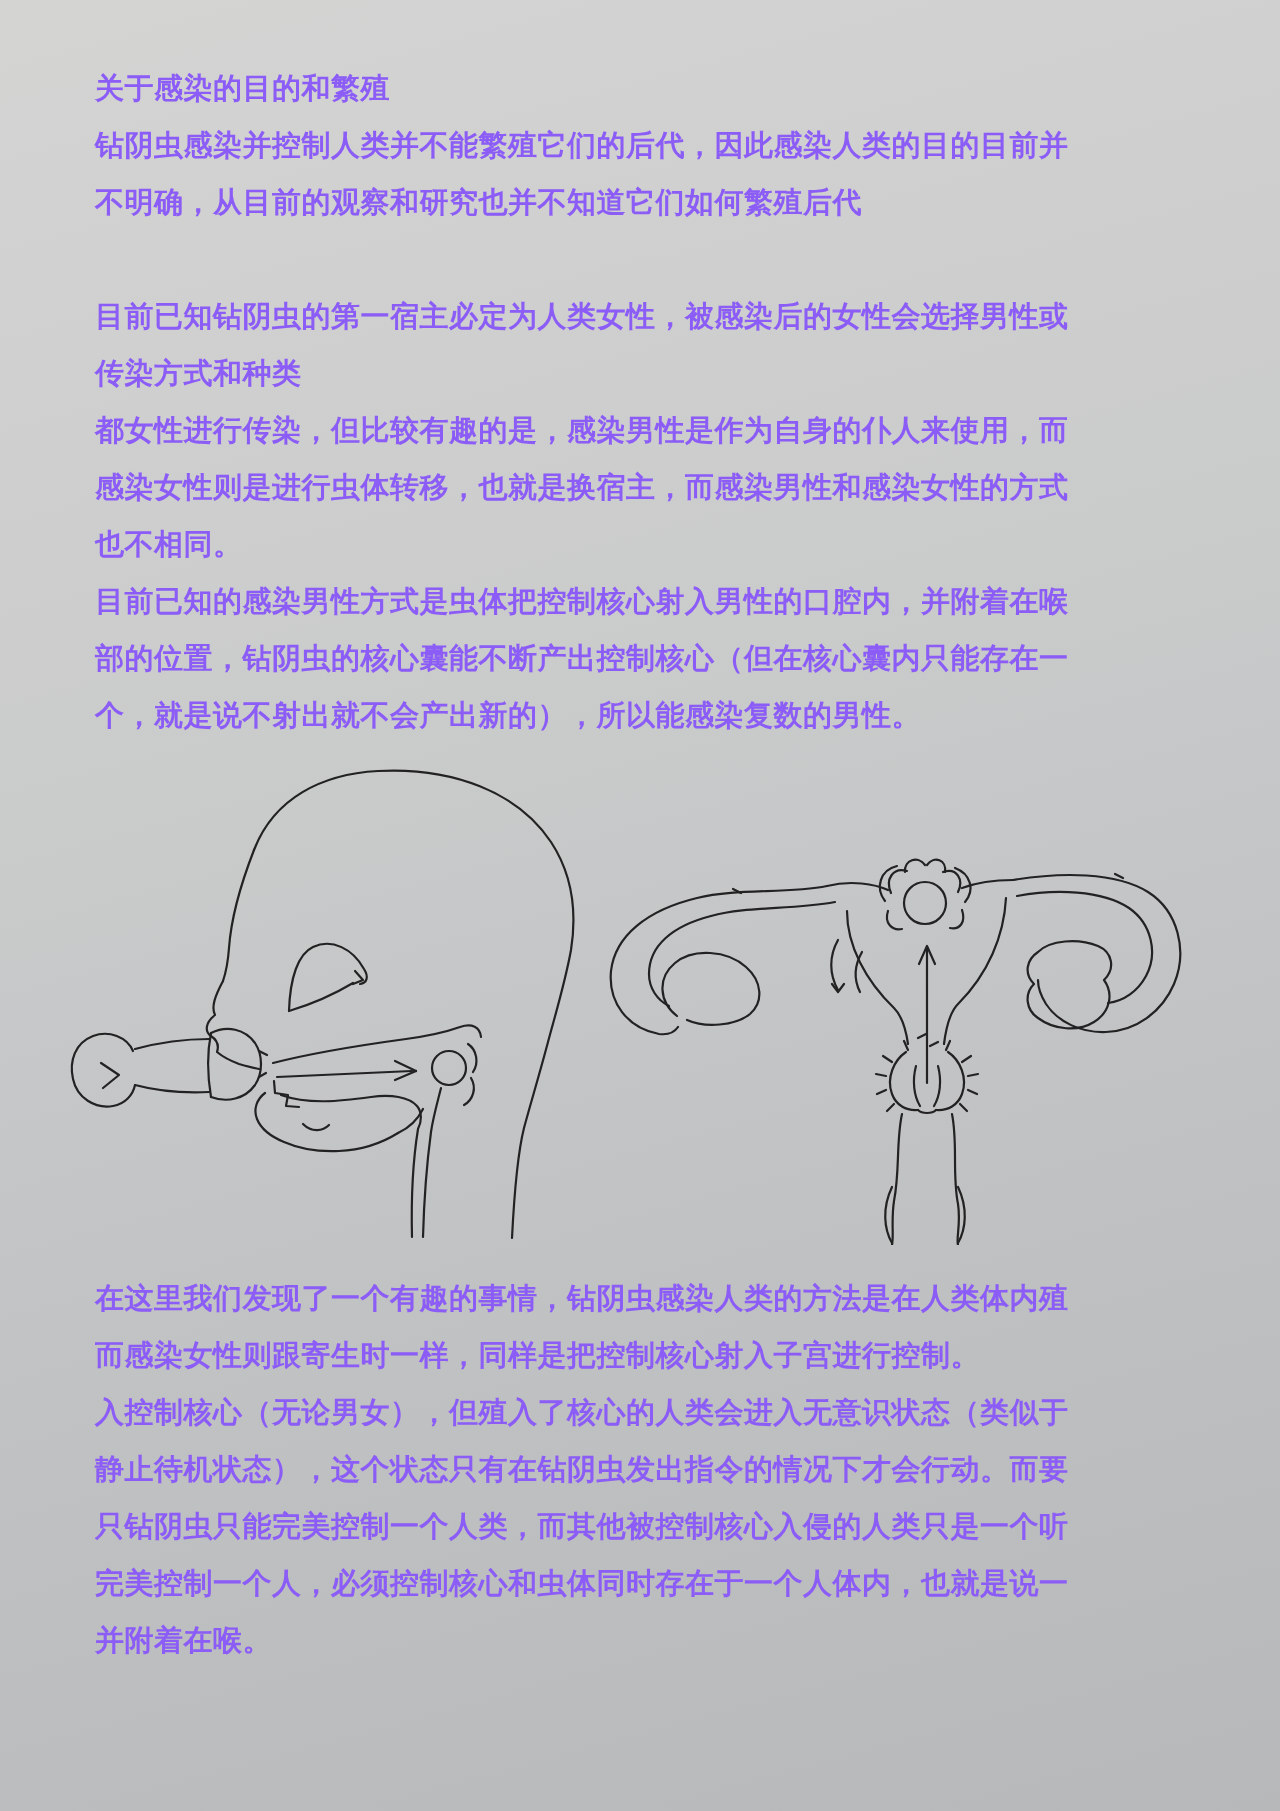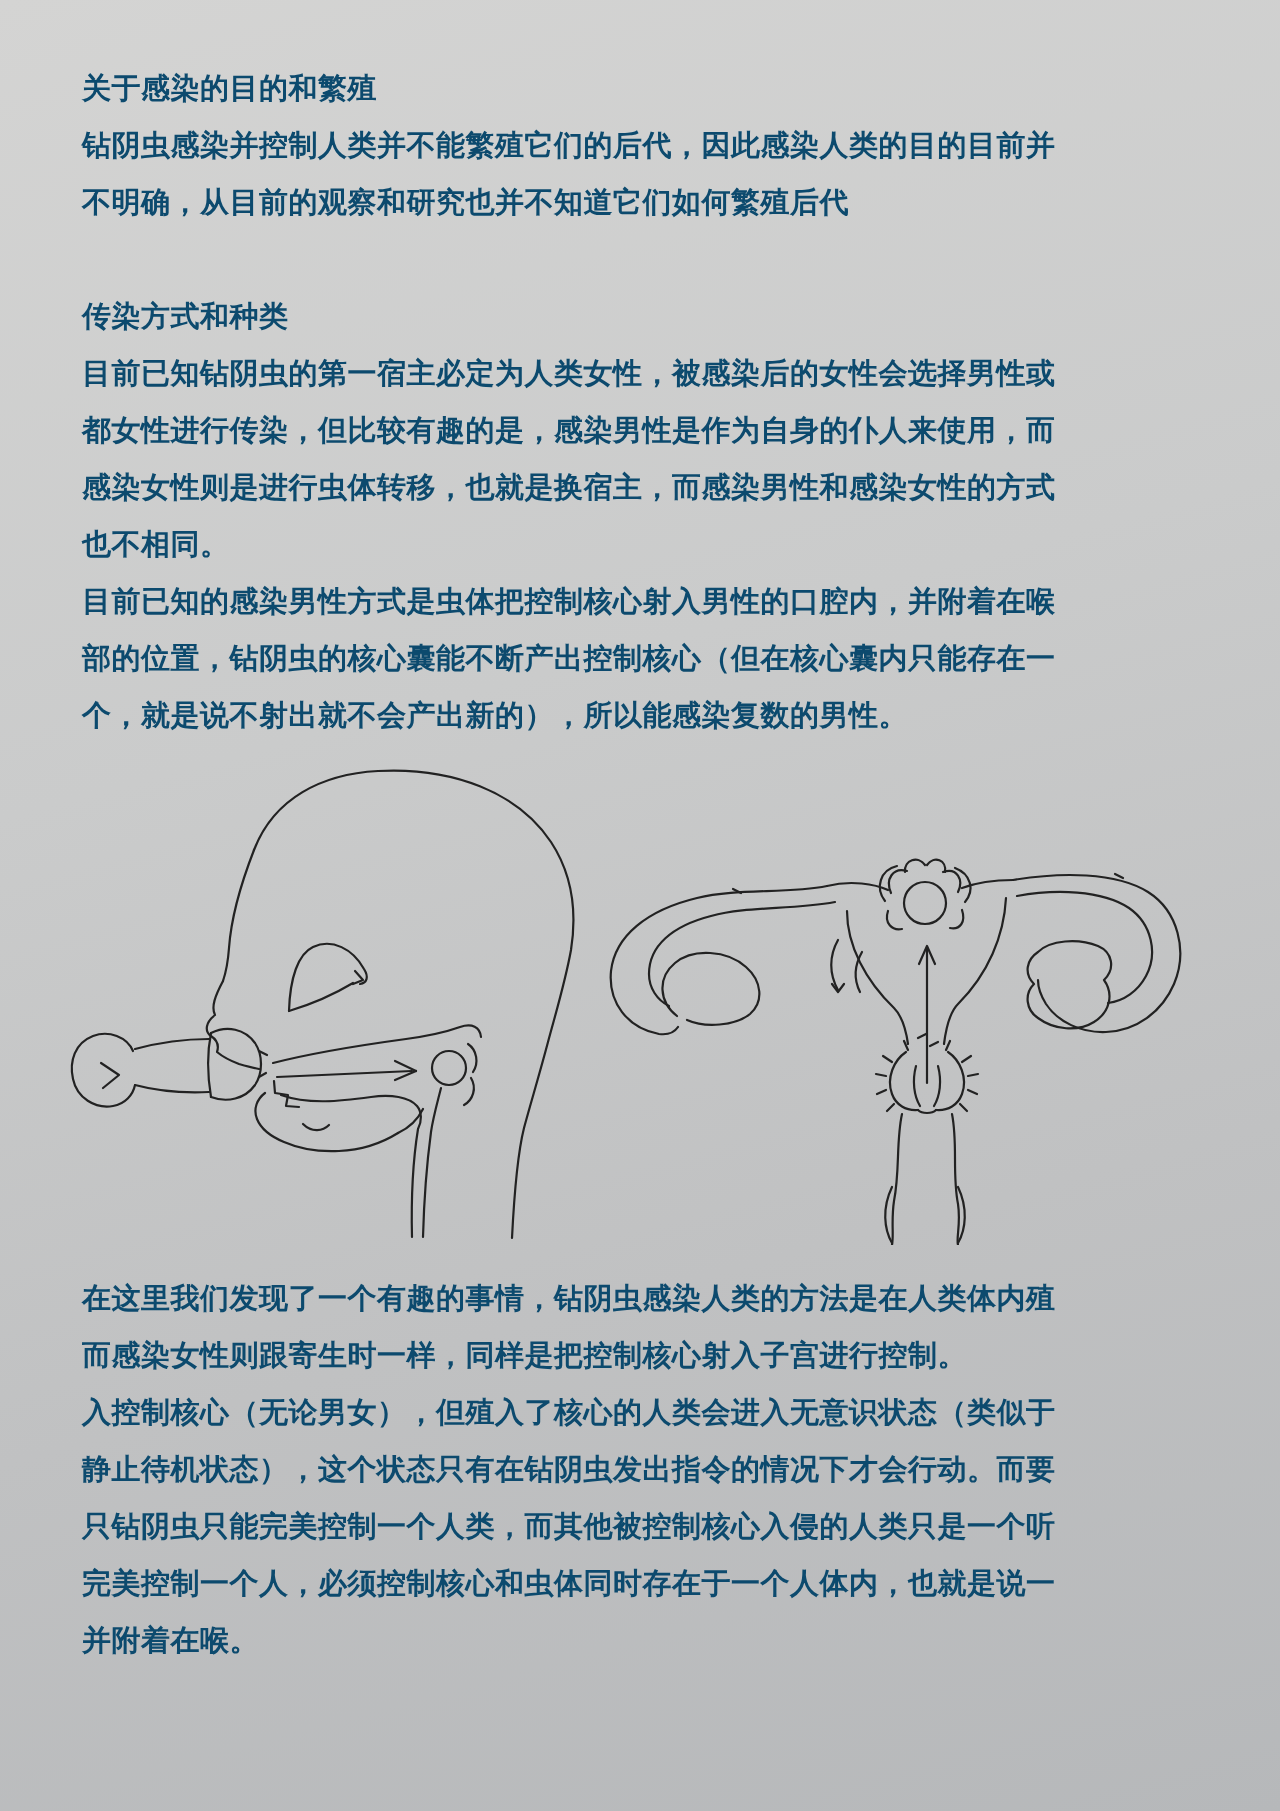--- a/index.html
+++ b/index.html
@@ -9,22 +9,22 @@
   body {
     width: 1280px;
     height: 1811px;
     position: relative;
     overflow: hidden;
     background: linear-gradient(165deg, #d4d4d3 0%, #cacbcb 38%, #c0c1c2 68%, #b6b8ba 100%);
     font-family: "Liberation Sans", "DejaVu Sans", sans-serif;
   }
   .text-block {
     position: absolute;
-    left: 82px;
-    color: #0c4a6e;
+    left: 95px;
+    color: #8b5cf6;
   }
   .line {
     height: 57px;
     line-height: 57px;
     font-size: 29px;
     font-weight: 700;
     letter-spacing: 0.5px;
     white-space: nowrap;
   }
   .spacer { height: 57px; }
@@ -45,22 +45,22 @@
   }
 </style>
 </head>
 <body>
 
 <div class="text-block" style="top:60px">
   <div class="line">关于感染的目的和繁殖</div>
   <div class="line">钻阴虫感染并控制人类并不能繁殖它们的后代，因此感染人类的目的目前并</div>
   <div class="line">不明确，从目前的观察和研究也并不知道它们如何繁殖后代</div>
   <div class="spacer"></div>
+  <div class="line">目前已知钻阴虫的第一宿主必定为人类女性，被感染后的女性会选择男性或</div>
   <div class="line">传染方式和种类</div>
-  <div class="line">目前已知钻阴虫的第一宿主必定为人类女性，被感染后的女性会选择男性或</div>
   <div class="line">都女性进行传染，但比较有趣的是，感染男性是作为自身的仆人来使用，而</div>
   <div class="line">感染女性则是进行虫体转移，也就是换宿主，而感染男性和感染女性的方式</div>
   <div class="line">也不相同。</div>
   <div class="line">目前已知的感染男性方式是虫体把控制核心射入男性的口腔内，并附着在喉</div>
   <div class="line">部的位置，钻阴虫的核心囊能不断产出控制核心（但在核心囊内只能存在一</div>
   <div class="line">个，就是说不射出就不会产出新的），所以能感染复数的男性。</div>
 </div>
 
 <div class="figure" style="left:60px; top:680px; width:560px; height:560px">
   <svg viewBox="0 0 560 560">

